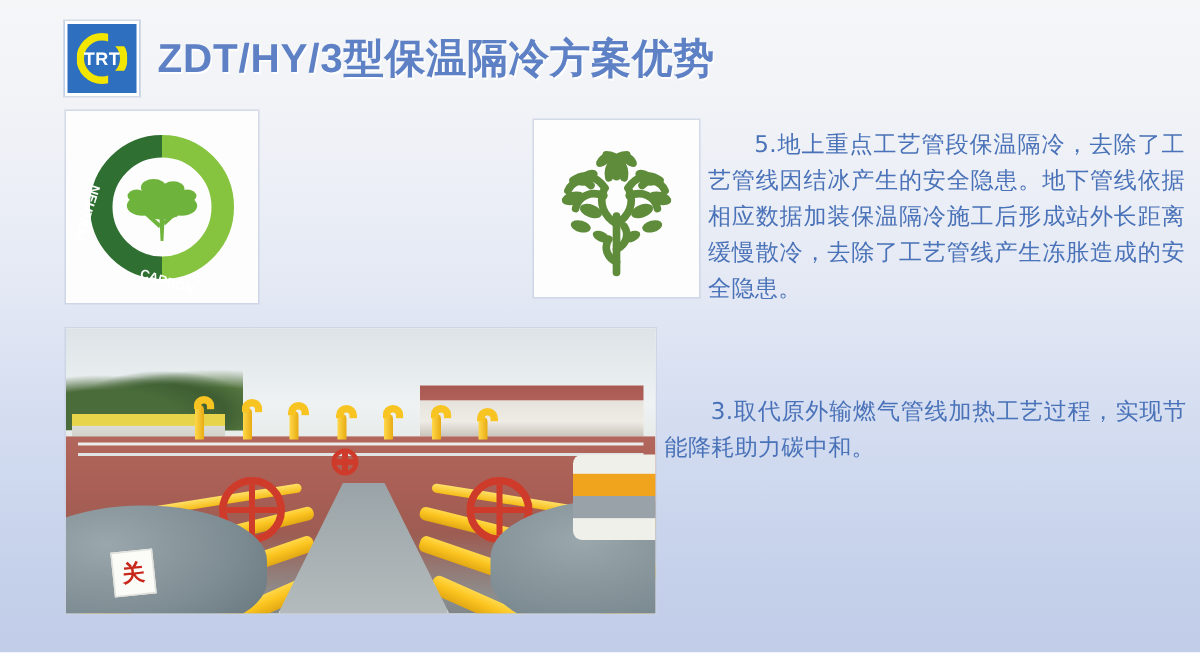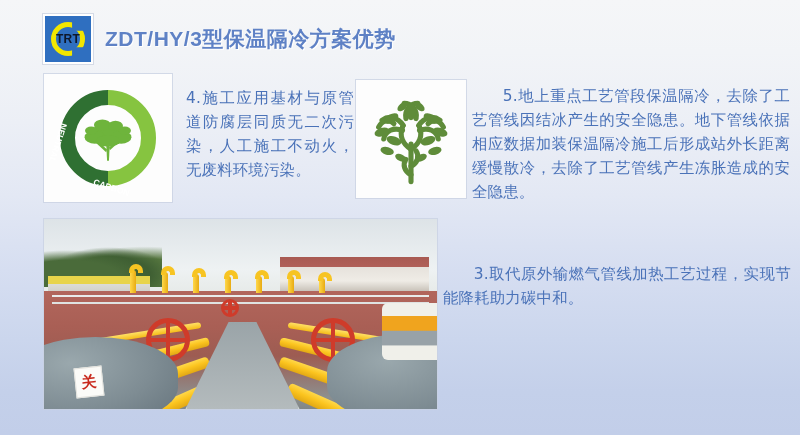--- a/index.html
+++ b/index.html
@@ -59,29 +59,29 @@
     box-sizing: border-box;
     clip-path: polygon(0 0, 62% 0, 62% 26%, 100% 26%, 100% 74%, 62% 74%, 62% 100%, 0 100%);
   }
   .logo-box .trt {
     position: absolute;
     left: 0;
     right: 0;
     top: 50%;
     transform: translateY(-50%);
     text-align: center;
-    color: #0f172a;
+    color: #ffffff;
     font-size: 12px;
     font-weight: bold;
     letter-spacing: 0.3px;
     font-family: "Liberation Sans", sans-serif;
   }
 
   .slide-title {
-    font-size: 21px;
+    font-size: 27px;
     font-weight: bold;
     color: #5e81c5;
     letter-spacing: 0.5px;
     white-space: nowrap;
     text-shadow: 1px 1px 0 rgba(255,255,255,0.95);
     font-family: "Liberation Sans", "DejaVu Sans", sans-serif;
   }
 
   
   .img-card {
@@ -323,21 +323,20 @@
           <ellipse cx="26" cy="16" rx="9" ry="6"></ellipse>
           <ellipse cx="40" cy="17" rx="8" ry="5.5"></ellipse>
           <ellipse cx="14" cy="22" rx="6.5" ry="4.5"></ellipse>
           <ellipse cx="50" cy="22" rx="6.5" ry="4.5"></ellipse>
           <ellipse cx="32" cy="33" rx="13" ry="6"></ellipse>
         </g>
       </svg>
     </div>
   </div>
 
-  <div class="text-block" id="text-4">4.施工应用基材与原管道防腐层同质无二次污染，人工施工不动火，无废料环境污染。</div>
 
   <div class="img-card" id="tree-card">
     <svg viewBox="0 0 100 108">
       <g fill="none" stroke="#5f8c3a" stroke-width="6" stroke-linecap="round">
         <path d="M50 104 L50 60"></path>
         <path d="M50 96 C42 92 40 84 44 78"></path>
         <path d="M50 86 C58 82 60 74 56 68"></path>
         <path d="M50 66 C40 60 36 50 40 40"></path>
         <path d="M50 66 C60 60 64 50 60 40"></path>
         <path d="M40 44 C30 40 20 44 18 54"></path>

